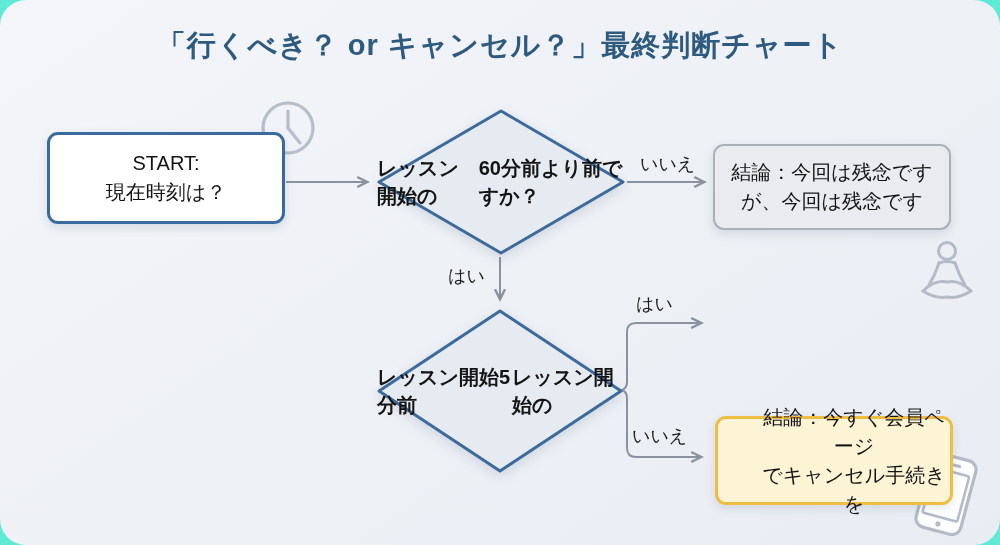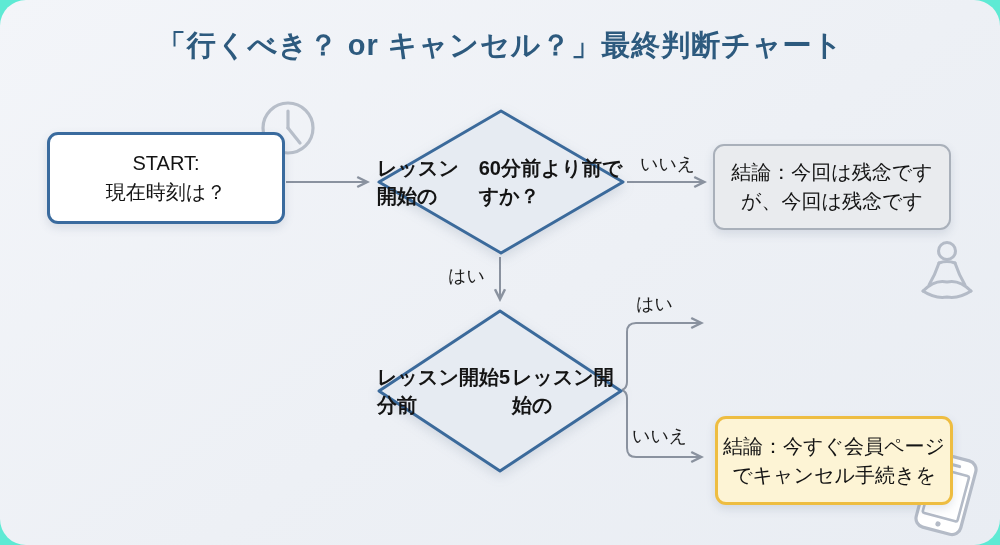--- a/index.html
+++ b/index.html
@@ -74,20 +74,21 @@
     background: #e5f4e9;
     border: 3px solid #55a96a;
     font-size: 20px;
   }
   .result-cancel {
     left: 715px; top: 416px;
     width: 238px; height: 89px;
     background: #fdf4d5;
     border: 3px solid #eebd41;
     font-size: 20px;
+    padding-left: 40px;
   }
   .diamond {
     position: absolute;
   }
   .diamond svg.shape {
     position: absolute;
     left: 0; top: 0;
     filter: drop-shadow(0 4px 6px rgba(80, 100, 130, 0.18));
   }
   .diamond .dtext {

